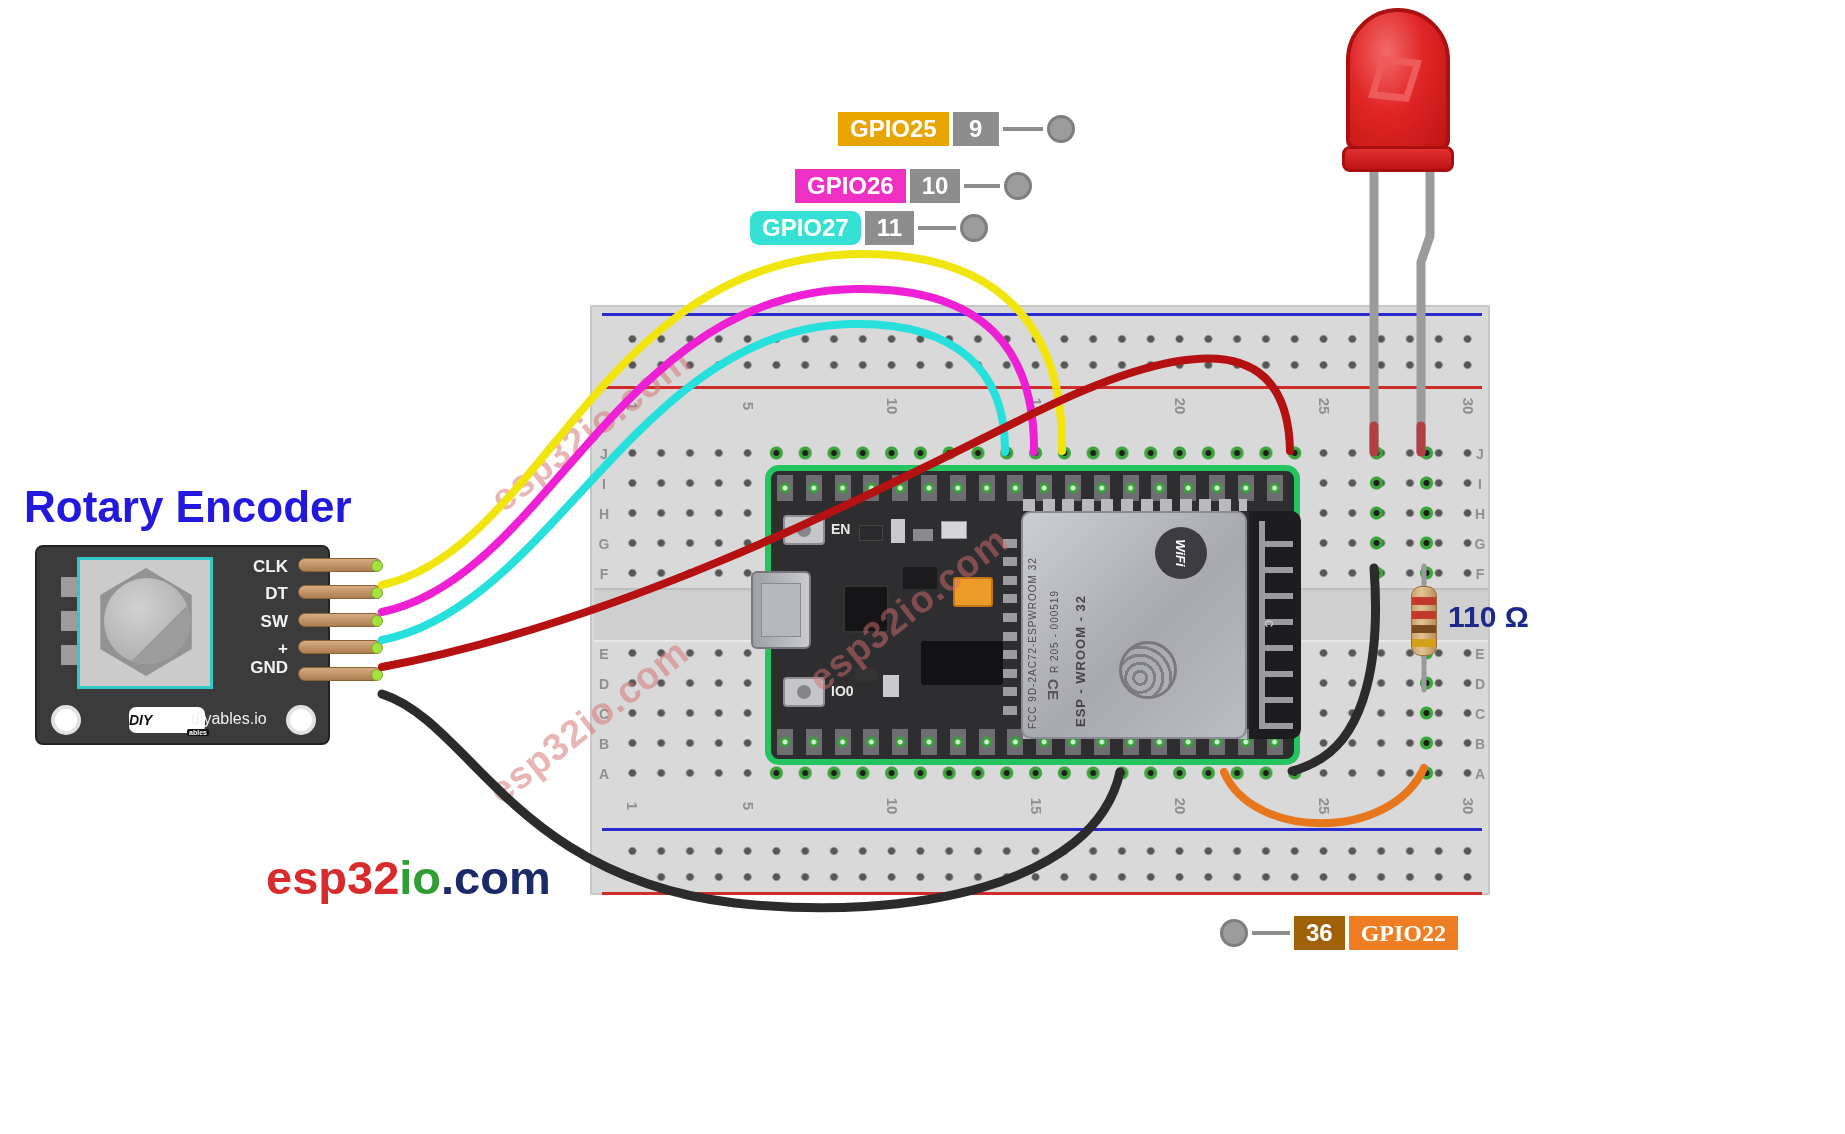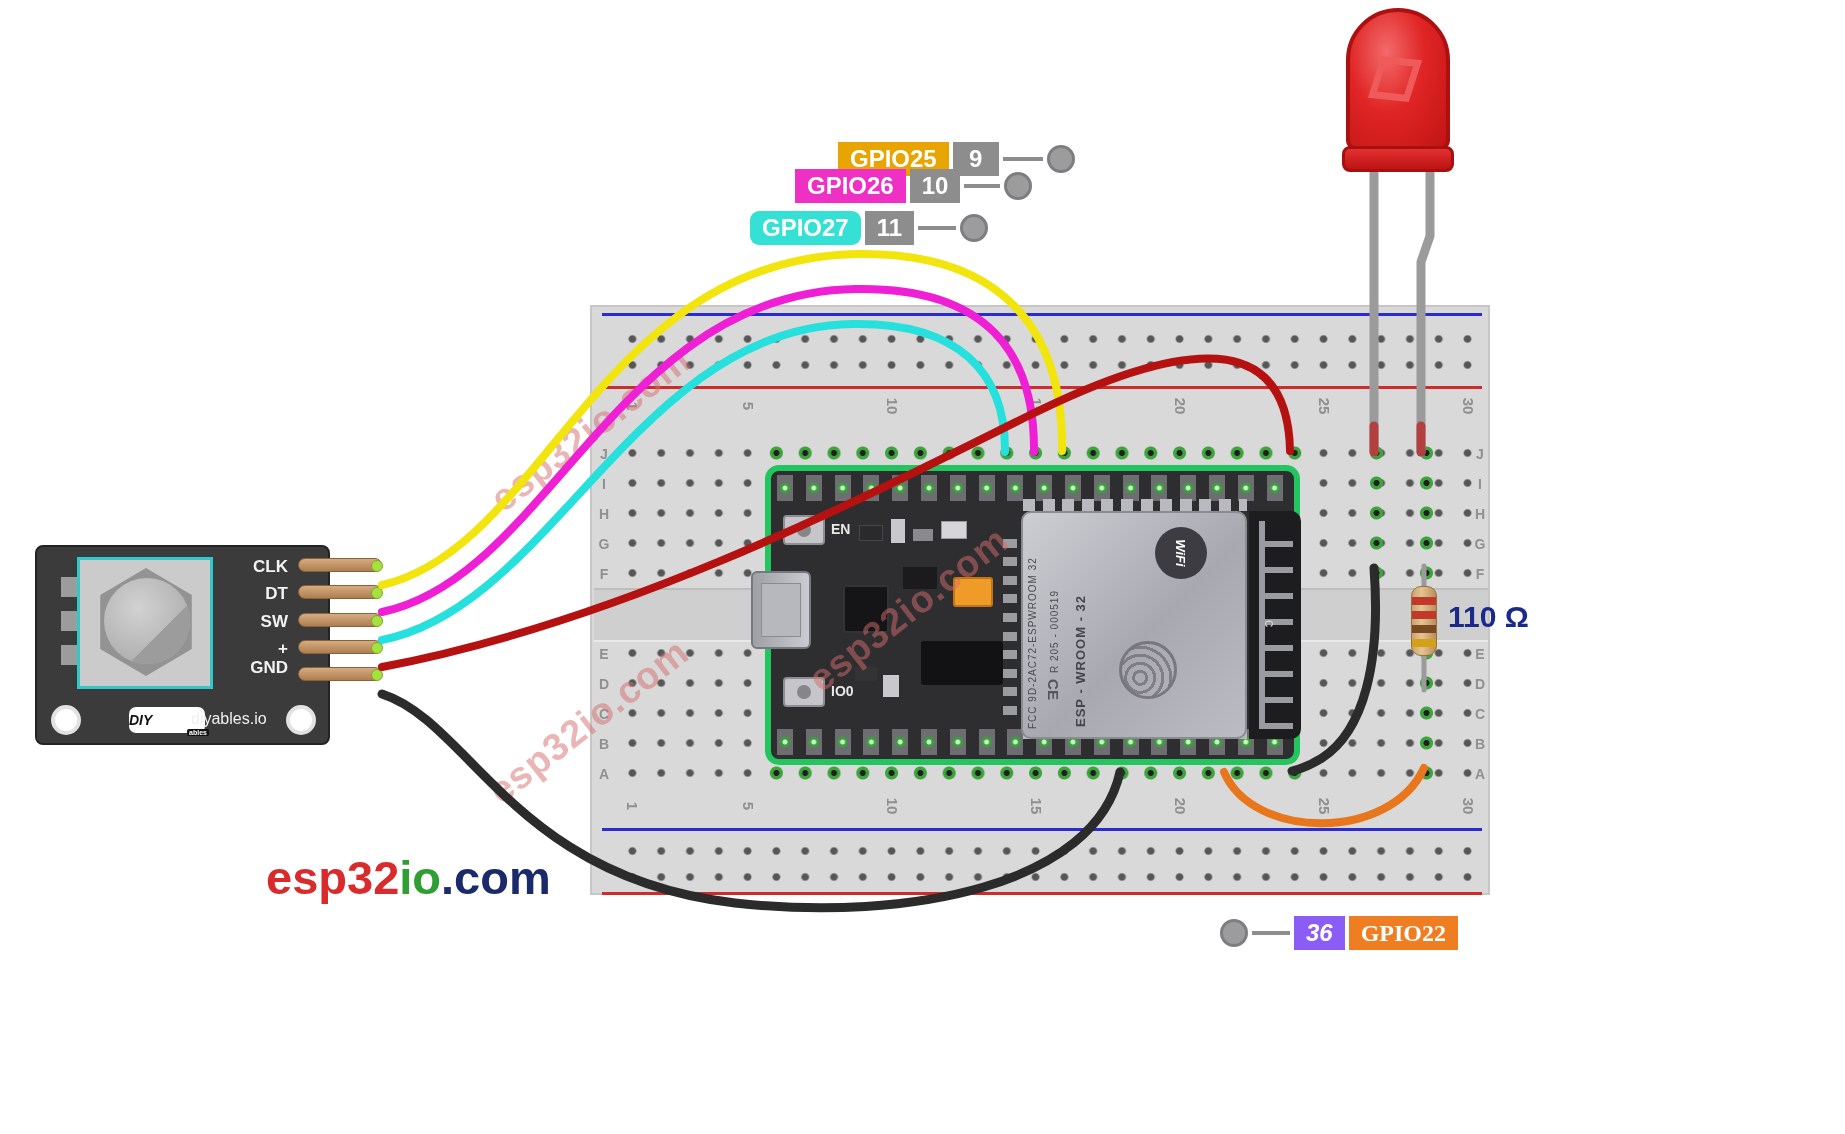--- a/index.html
+++ b/index.html
@@ -120,21 +120,21 @@
               border-radius:8px;box-sizing:border-box;}
 
   
   .wires{position:absolute;left:0;top:0;z-index:6;pointer-events:none;}
 
   
   .callout{position:absolute;display:flex;align-items:center;gap:4px;z-index:9;}
   .badge{height:34px;display:flex;align-items:center;justify-content:center;
          color:#fff;font-size:24px;font-weight:bold;padding:0 12px;}
   .badge-pin{min-width:22px;background:#8d8d8d;}
-  .badge-pin-dark{min-width:22px;background:#8b5cf6;font-style:italic;}
+  .badge-pin-dark{min-width:22px;background:#a16207;}
   .c-gpio25{background:#e8a400;}
   .c-gpio26{background:#ef30c5;}
   .c-gpio27{background:#35e0d5;border-radius:9px;}
   .c-gpio22{background:#ef7e22;font-family:Liberation Serif, serif;}
   .callout-line{height:4px;background:#8d8d8d;}
   .callout-dot{width:22px;height:22px;border-radius:50%;background:#9c9c9c;border:3px solid #7e7e82;box-sizing:content-box;}
 
   
   .title{position:absolute;left:24px;top:482px;font-size:44px;font-weight:800;color:#2318dd;z-index:9;white-space:nowrap;}
   .ohm{position:absolute;left:1448px;top:600px;font-size:30px;font-weight:bold;color:#1b2a8a;z-index:9;white-space:nowrap;}
@@ -306,21 +306,21 @@
 
     <path d="M 382 585 C 545 548, 600 258, 858 254 C 1002 252, 1064 330, 1062 451" fill="none" stroke-width="8" stroke-linecap="round" stroke="#f2e50e"></path>
     <path d="M 382 612 C 548 578, 618 292, 856 289 C 986 287, 1035 352, 1034 452" fill="none" stroke-width="8" stroke-linecap="round" stroke="#ee1fd4"></path>
     <path d="M 382 640 C 552 607, 638 327, 852 324 C 958 322, 1006 372, 1005 452" fill="none" stroke-width="8" stroke-linecap="round" stroke="#25e0dc"></path>
     <path d="M 382 667 C 620 622, 850 505, 1030 415 C 1185 338, 1288 330, 1290 451" fill="none" stroke-width="8" stroke-linecap="round" stroke="#b51111"></path>
     <path d="M 382 694 C 470 722, 515 878, 735 903 C 910 922, 1095 885, 1120 772" fill="none" stroke-width="9" stroke-linecap="round" stroke="#2b2b2b"></path>
     <path d="M 1374 568 C 1381 662, 1364 731, 1322 758 C 1306 768, 1296 770, 1292 771" fill="none" stroke-width="9" stroke-linecap="round" stroke="#2b2b2b"></path>
     <path d="M 1224 772 C 1253 840, 1390 842, 1424 768" fill="none" stroke-width="8" stroke-linecap="round" stroke="#e8761c"></path>
   </svg>
 
-  <div class="callout" style="left:838px;top:142px">
+  <div class="callout" style="left:838px;top:112px">
     <span class="badge c-gpio25">GPIO25</span>
     <span class="badge badge-pin">9</span>
     <span class="callout-line" style="width:40px"></span>
     <span class="callout-dot"></span>
   </div>
   <div class="callout" style="left:795px;top:169px">
     <span class="badge c-gpio26">GPIO26</span>
     <span class="badge badge-pin">10</span>
     <span class="callout-line" style="width:36px"></span>
     <span class="callout-dot"></span>
@@ -331,18 +331,19 @@
     <span class="callout-line" style="width:38px"></span>
     <span class="callout-dot"></span>
   </div>
   <div class="callout" style="left:1220px;top:916px">
     <span class="callout-dot"></span>
     <span class="callout-line" style="width:38px"></span>
     <span class="badge badge-pin-dark">36</span>
     <span class="badge c-gpio22">GPIO22</span>
   </div>
 
+  <div class="title">Rotary Encoder</div>
   <div class="ohm">110 Ω</div>
   <div class="brand">
     <span class="p1">esp32</span><span class="p2">io</span><span class="p3">.com</span>
   </div>
 
 </div>
 
 </body></html>

